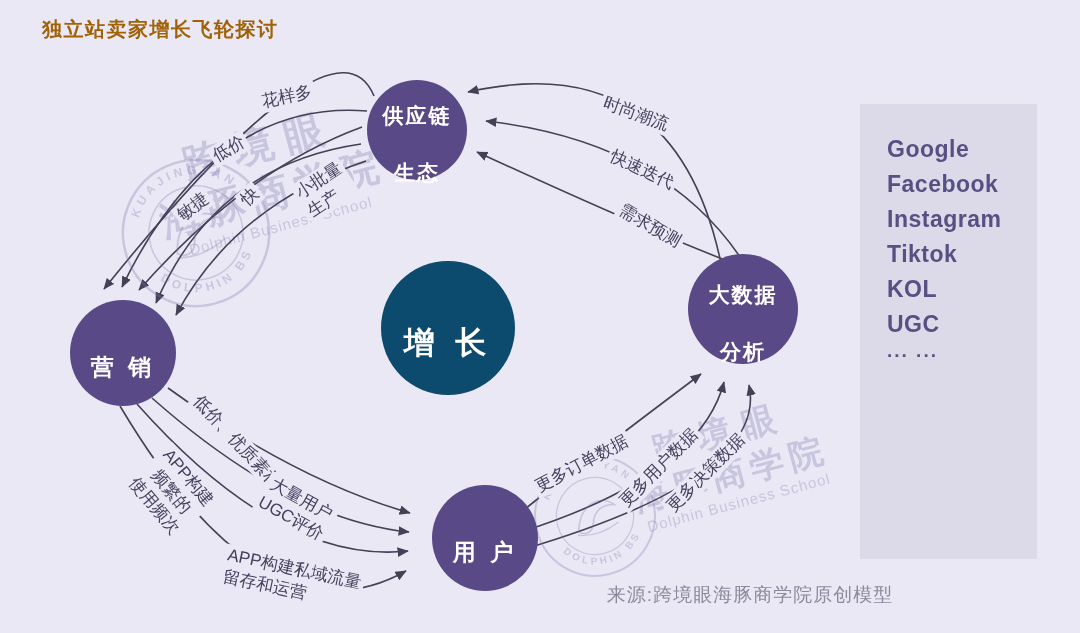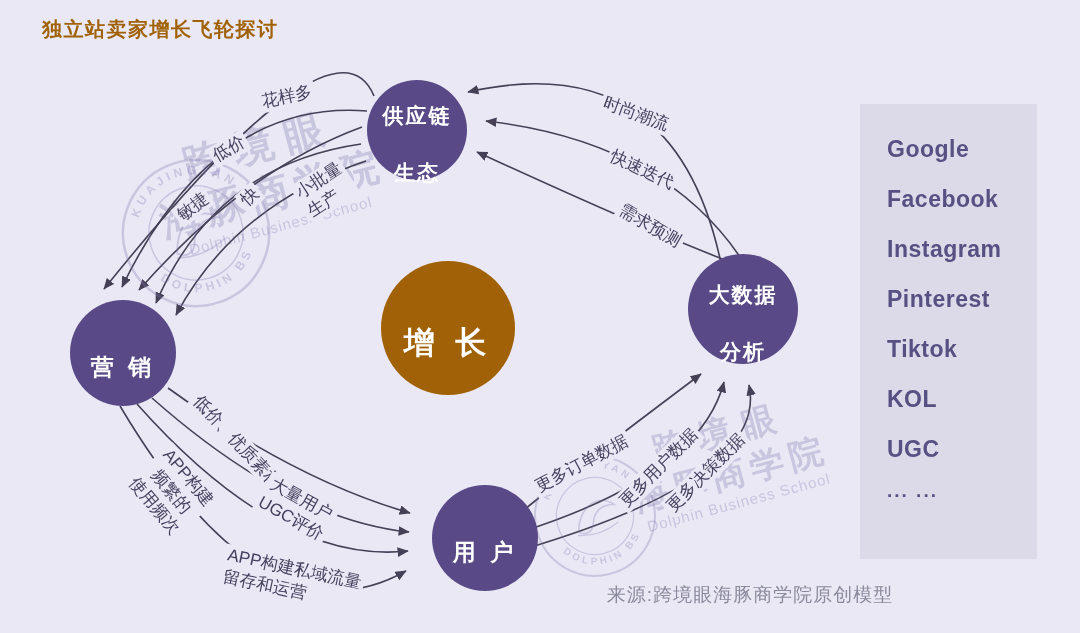--- a/index.html
+++ b/index.html
@@ -11,32 +11,32 @@
   .title{
     position:absolute;left:42px;top:16px;z-index:5;
     font-size:20px;font-weight:bold;color:#a16207;letter-spacing:1.5px;
   }
   .node{
     position:absolute;border-radius:50%;background:#594a87;color:#ffffff;
     display:flex;flex-direction:column;align-items:center;justify-content:center;
     font-weight:bold;text-align:center;z-index:3;line-height:1.35;
   }
   .node span{display:block;margin-top:29px;}
-  .node-growth{background:#a16207;}
+  .node-growth{background:#0c4a6e;}
   .arcs{position:absolute;left:0;top:0;z-index:1;}
   .arc-label{
     position:absolute;z-index:2;color:#46405e;font-size:17px;font-weight:500;
     line-height:1.3;white-space:nowrap;background:#e9e8f4;padding:0 3px;
     text-align:center;
   }
   .arc-label .ln{display:block;}
   .panel{
     position:absolute;left:860px;top:104px;width:177px;height:455px;z-index:2;
     background:#dcdae9;box-sizing:border-box;padding:32px 0 0 27px;
-    display:flex;flex-direction:column;gap:23px;
+    display:flex;flex-direction:column;gap:8px;
     color:#575083;font-size:23px;font-weight:600;letter-spacing:0.5px;
   }
   .panel .dots{font-size:19px;letter-spacing:2px;margin-top:-6px;}
   .source{
     position:absolute;left:750px;top:582px;transform:translateX(-50%);z-index:4;
     font-size:19px;color:#8b8a9c;letter-spacing:1px;white-space:nowrap;
   }
   .wm-text{
     position:absolute;z-index:0;color:rgba(126,116,176,0.30);text-align:center;
     font-weight:bold;line-height:1.25;white-space:nowrap;pointer-events:none;
@@ -193,20 +193,19 @@
   <span class="ln">快速迭代</span>
 </div>
 <div class="arc-label" style="left:650px;top:226px;transform:translate(-50%,-50%) rotate(30deg);">
   <span class="ln">需求预测</span>
 </div>
 
 <div class="panel">
   <div>Google</div>
   <div>Facebook</div>
   <div>Instagram</div>
-  <div>Pinterest</div>
   <div>Tiktok</div>
   <div>KOL</div>
   <div>UGC</div>
   <div class="dots">... ...</div>
 </div>
 
 <div class="source">来源:跨境眼海豚商学院原创模型</div>
 
 </body></html>

